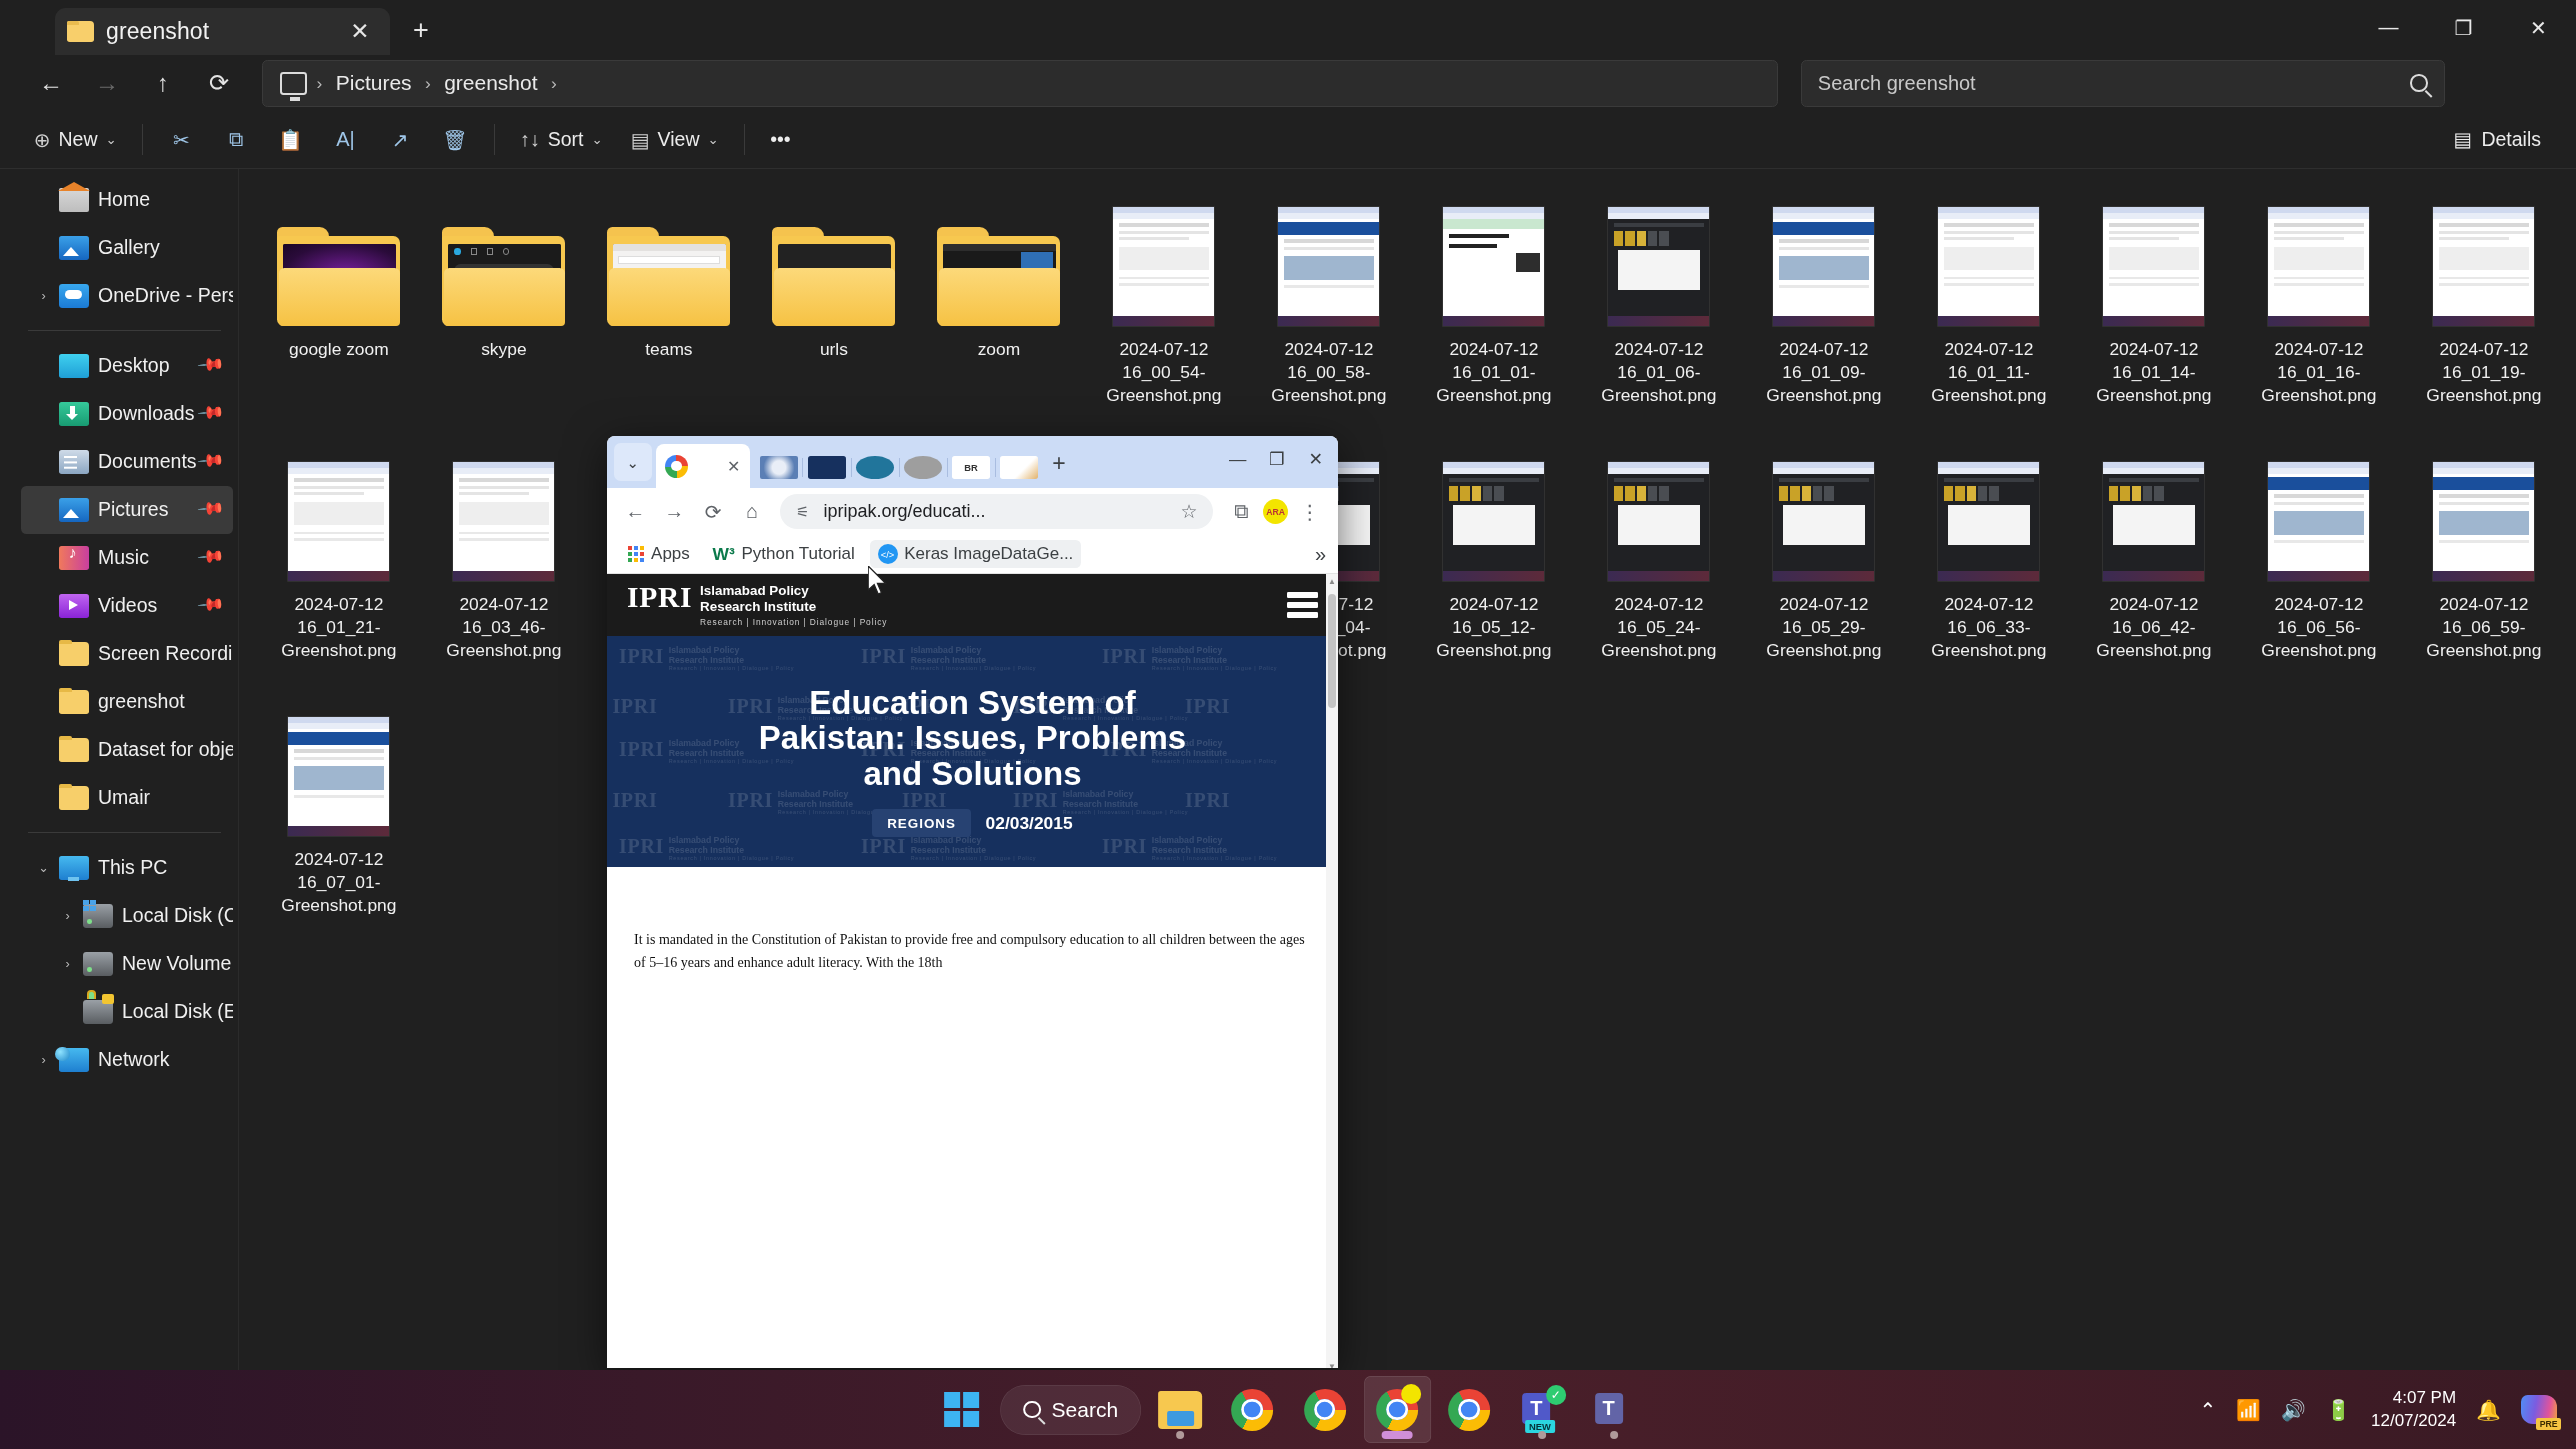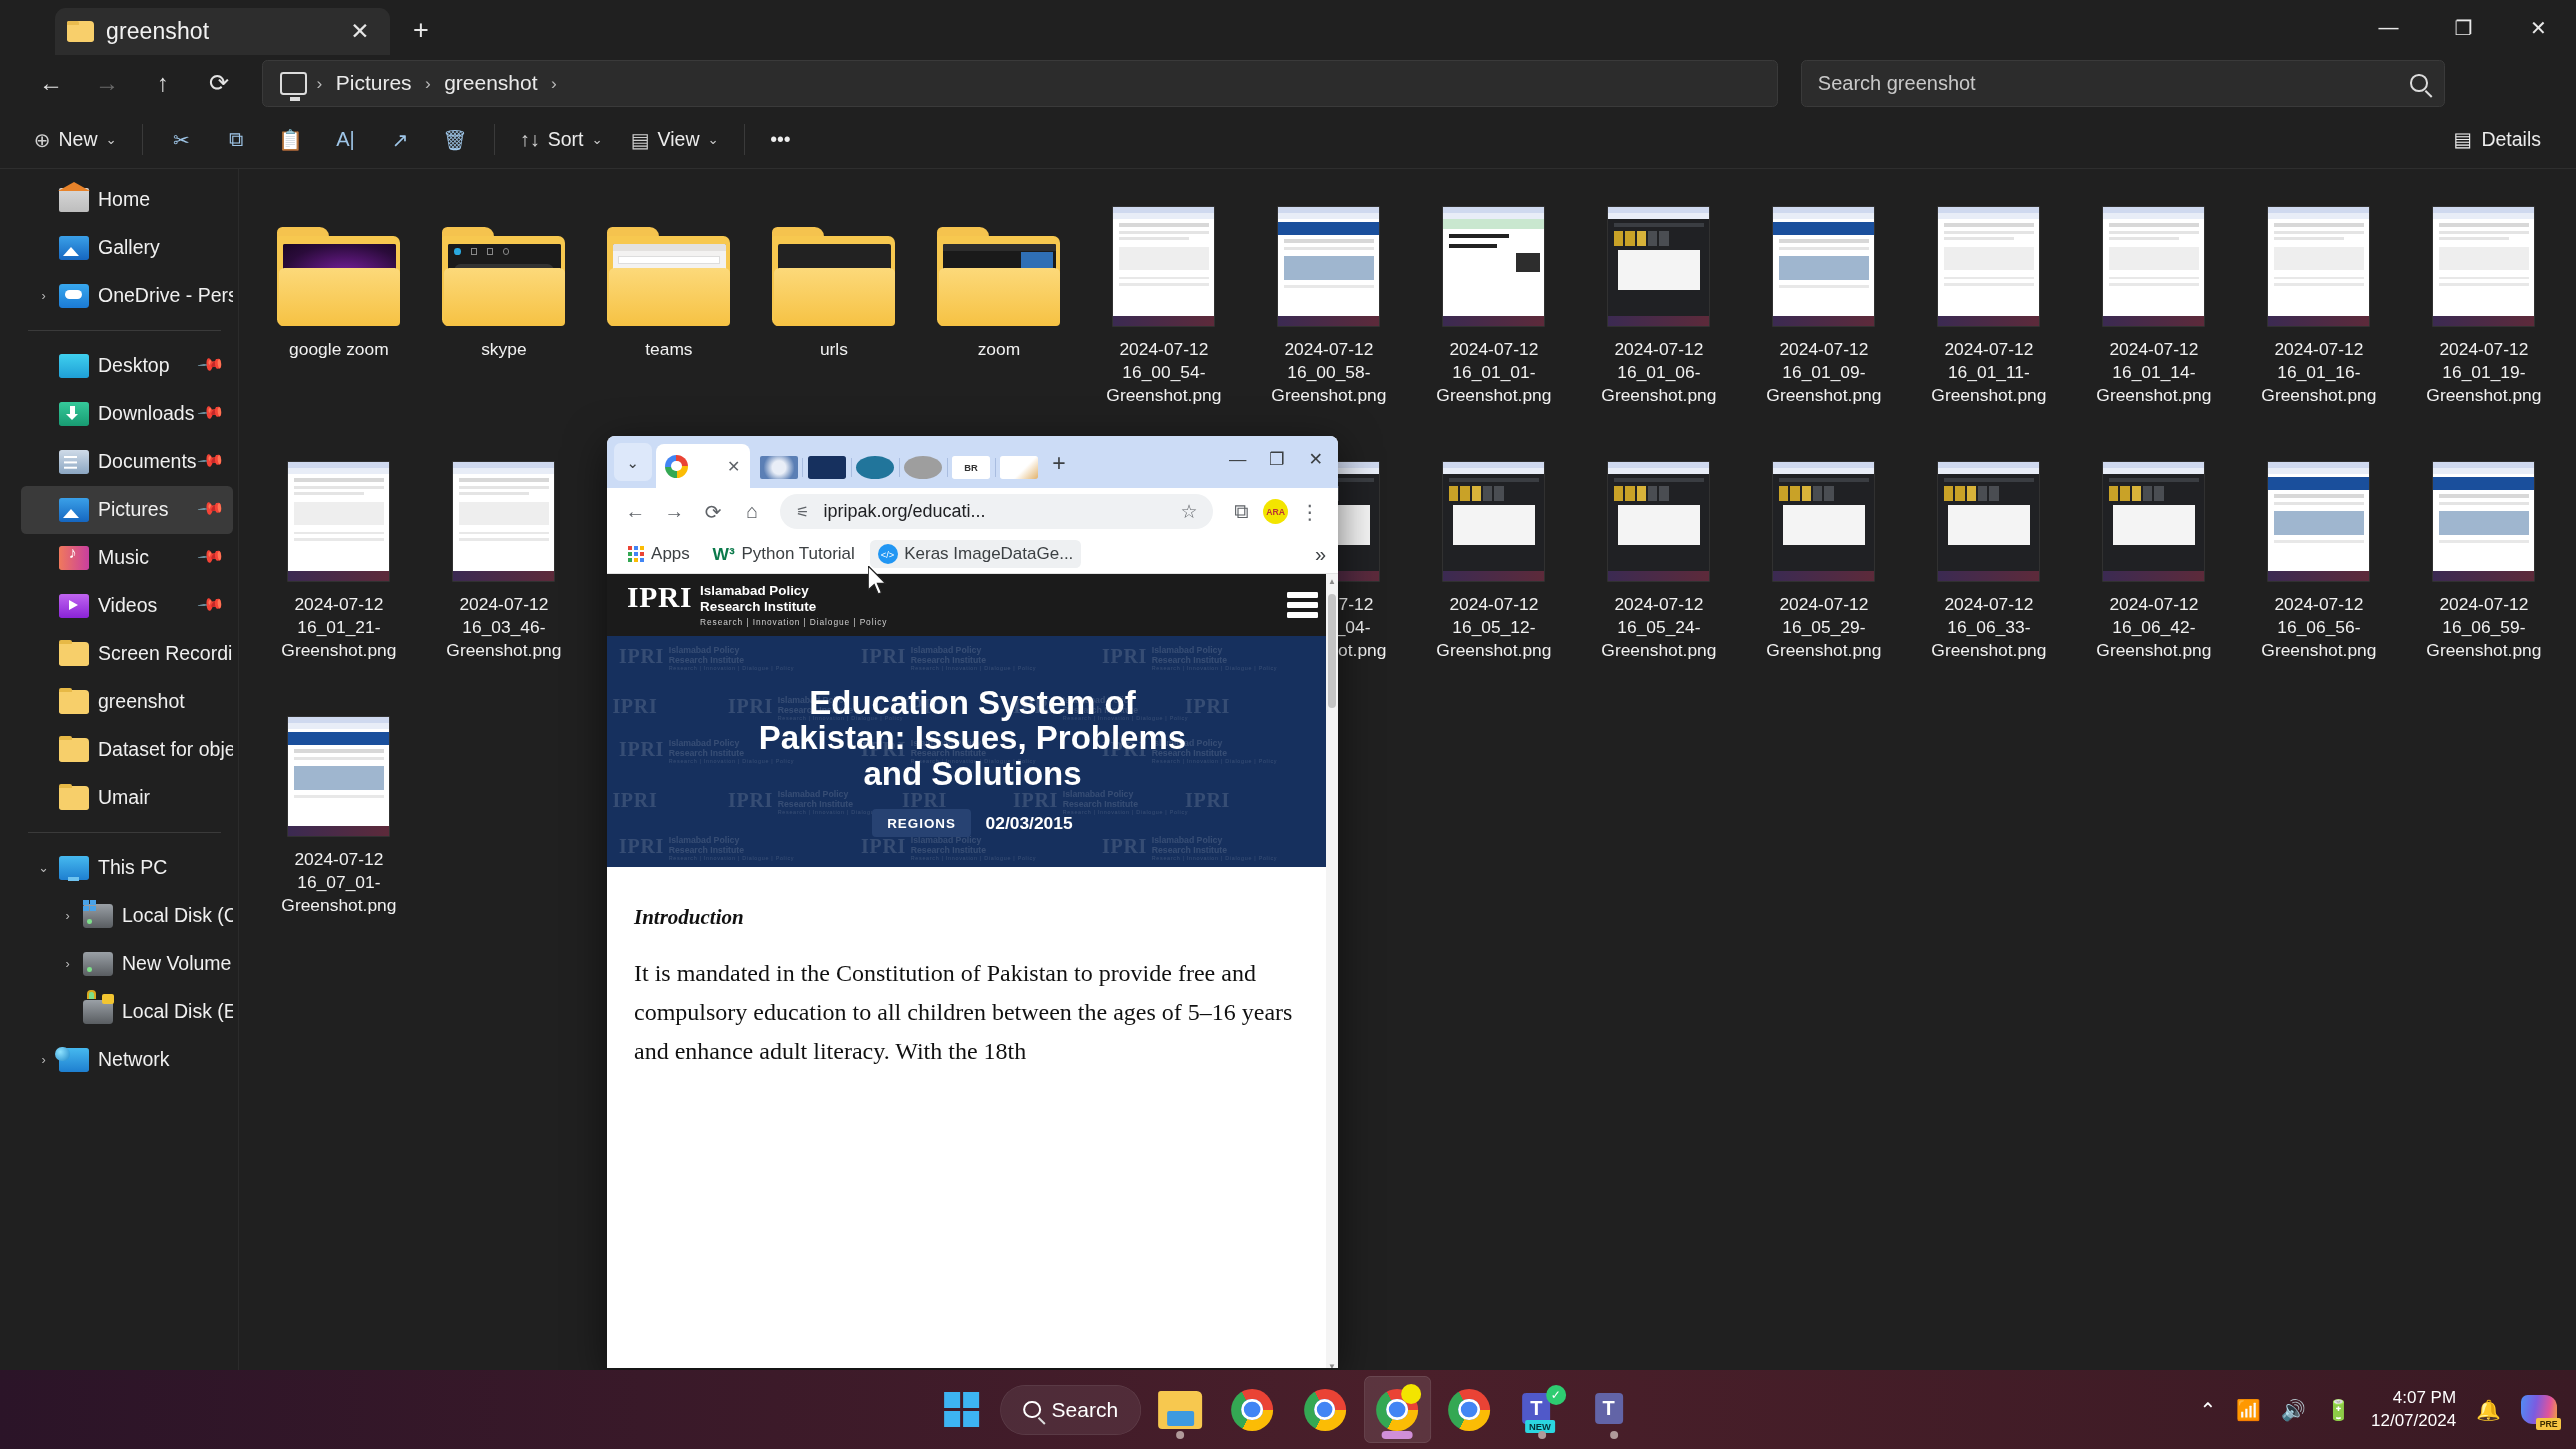--- a/index.html
+++ b/index.html
@@ -236,21 +236,21 @@
   .hero h1 { color:#fff; font-size:33px; line-height:1.08; text-align:center;
      font-weight:bold; width:429px; }
   .hero-meta { display:flex; align-items:center; gap:14.8px; margin-top:17.4px;}
   .pill { background:#274272; color:#fff; font-size:13.4px; font-weight:bold;
      letter-spacing:1px; padding:6.7px 14.8px; border-radius:4px;}
   .hero-date { color:#fff; font-size:17.4px; font-weight:bold; }
 
   .article { padding:38px 27px 0 27px; background:#fff;}
   .article h3 { font-family:"Liberation Serif", serif; font-style:italic; font-weight:bold;
      font-size:21px; color:#111; }
-  .article p { font-family:"Liberation Serif", serif; font-size:24px; color:#111;
+  .article p { font-family:"Liberation Serif", serif; font-size:14px; color:#111;
      line-height:1.62; margin-top:24px;}
   .ch-scroll { position:absolute; right:0; top:0; width:12px; height:100%; background:#f4f4f4;}
   .ch-scroll .thumb { position:absolute; top:20px; left:2px; width:8px; height:114px;
      background:#c4c4c4; border-radius:4px;}
   .ch-scroll .arr { position:absolute; left:0; width:12px; height:12px; color:#8a8a8a;
      font-size:8px; display:flex;align-items:center;justify-content:center;}
 
   .mouse-cursor { position:absolute; left:868px; top:566px; width:0;height:0; z-index:50;}
   .mouse-cursor svg { display:block; }
 
@@ -1251,21 +1251,20 @@
       <div class="hero-inner">
         <h1>Education System of Pakistan: Issues, Problems and Solutions</h1>
         <div class="hero-meta">
           <span class="pill">REGIONS</span>
           <span class="hero-date">02/03/2015</span>
         </div>
       </div>
     </div>
 
     <div class="article">
-      <h3>Introduction</h3>
       <p>It is mandated in the Constitution of Pakistan to provide free and compulsory education to all children between the ages of 5–16 years and enhance adult literacy. With the 18th</p>
     </div>
 
     <div class="ch-scroll">
       <span class="arr" style="top:1.3px;">▲</span>
       <span class="thumb"></span>
       <span class="arr" style="bottom:1.3px;">▼</span>
     </div>
   </div>
 </div>

